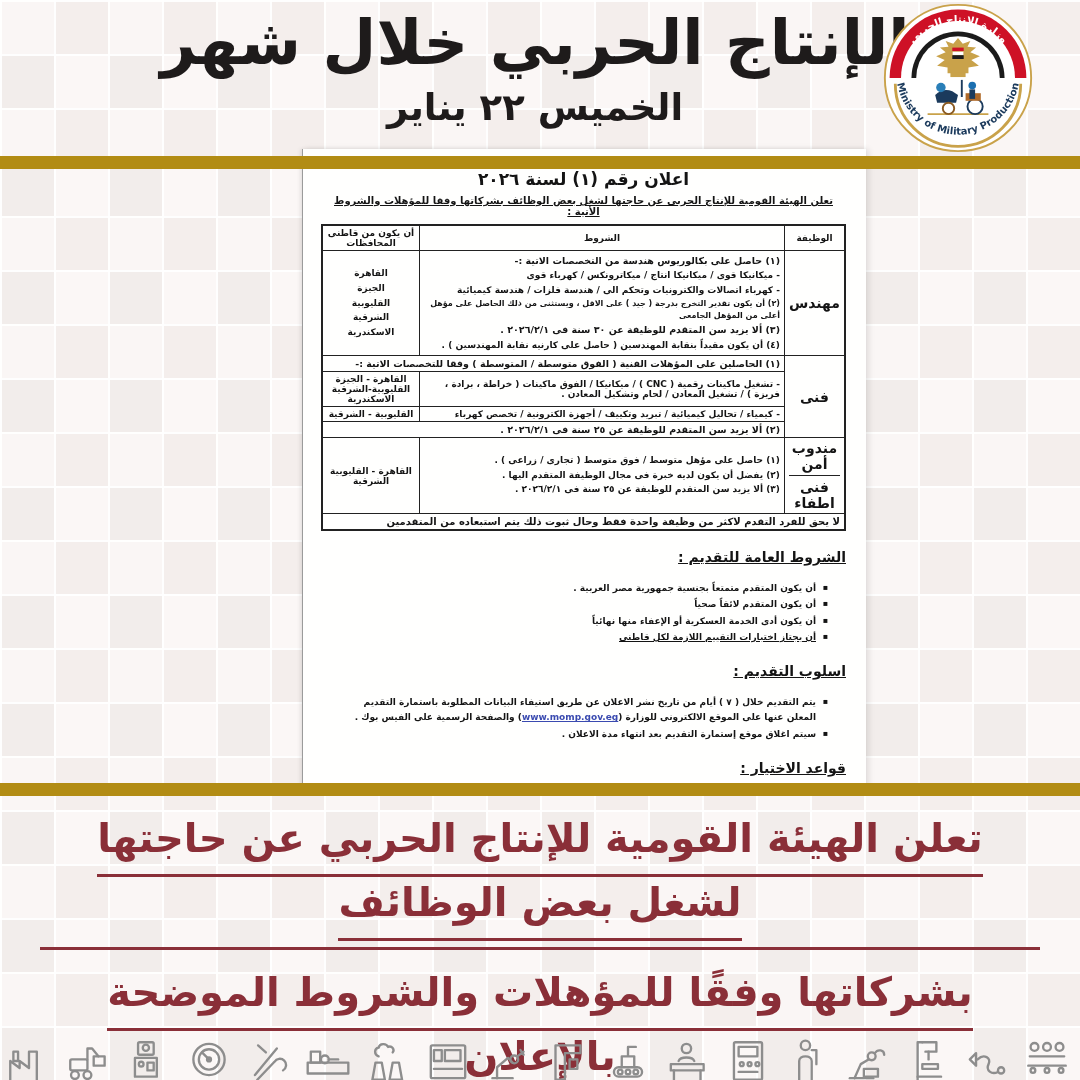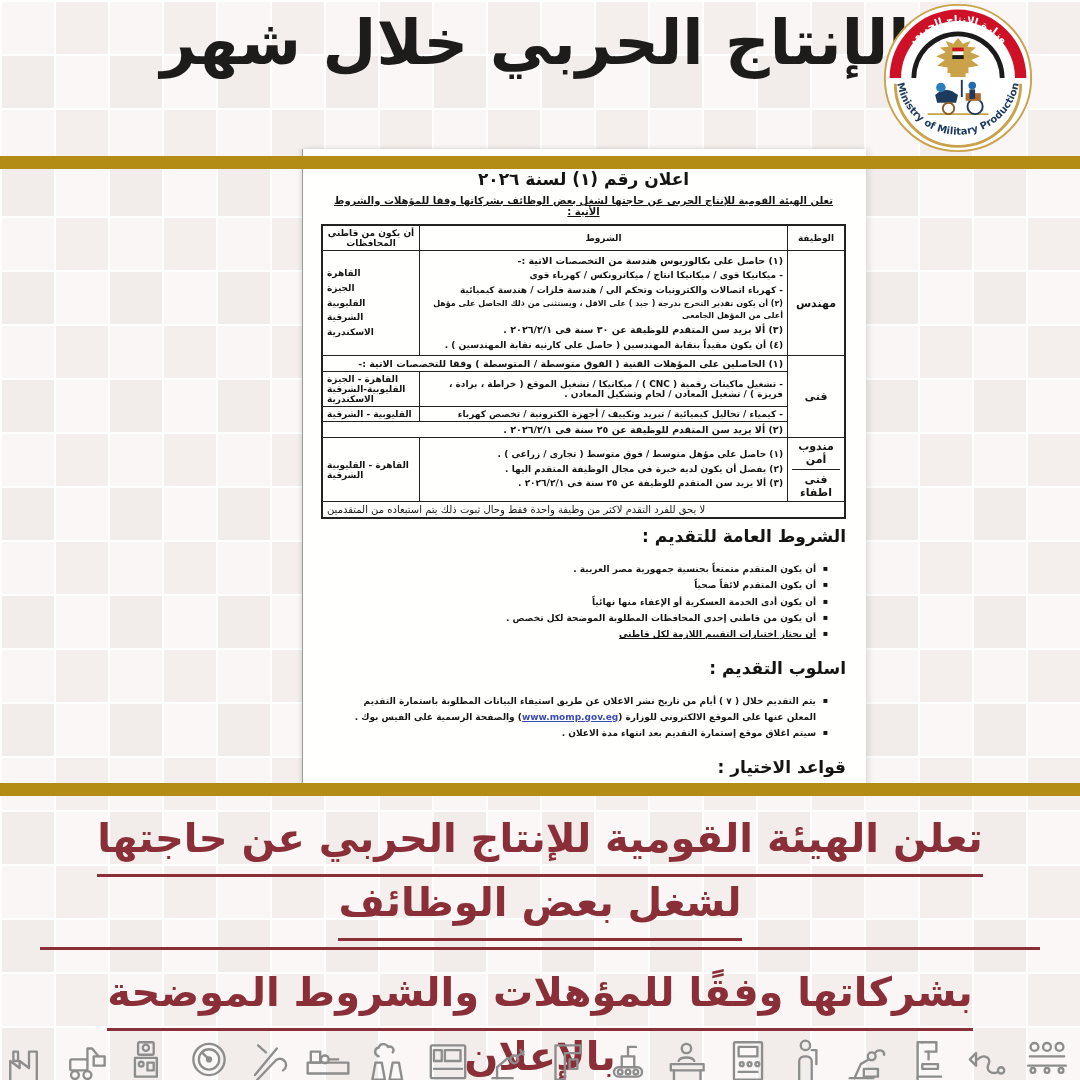--- a/index.html
+++ b/index.html
@@ -26,29 +26,29 @@
   .doc{position:absolute;left:302px;top:149px;width:564px;height:641px;background:#fffffe;
        z-index:4;border-left:1px solid #9b9b9b;box-shadow:3px 0 6px rgba(0,0,0,.10), -2px 0 4px rgba(0,0,0,.08);
        direction:rtl;color:#141414;font-weight:700;overflow:hidden;
        padding:14px 20px 6px 18px;box-sizing:border-box;}
   .doc-title{text-align:center;font-size:17px;font-weight:900;margin:6px 0 6px;}
   .doc-sub{text-align:center;font-size:10px;text-decoration:underline;margin-bottom:7px;}
   table.jobs{width:100%;border-collapse:collapse;border:2px solid #222;font-size:9px;}
   table.jobs td,table.jobs th{border:1px solid #222;padding:2px 4px;vertical-align:middle;}
   th.h{font-size:9px;text-align:center;padding:4px 2px;}
   .col-job{width:48px;text-align:center;margin-left:16px;}
-  .col-gov{width:88px;text-align:left;}
+  .col-gov{width:88px;text-align:center;}
   .cond div{margin:1px 0;line-height:1.5;}
   .cond .num{font-size:9.5px;}
   .govlist div{line-height:1.65;}
-  .jobcell{font-size:11px;text-align:center;}
+  .jobcell{font-size:14px;text-align:center;}
   .job2{border-top:1px solid #222;margin-top:3px;padding-top:3px;}
   .span-row{font-size:9.5px;padding:3px 4px;}
-  .notice{text-align:left;font-size:10px;font-weight:400;padding:4px 2px;}
-  .sec-h{font-size:17px;font-weight:900;margin:7px 0 3px;}
+  .notice{text-align:right;font-size:10px;font-weight:700;padding:4px 2px;}
+  .sec-h{font-size:14px;font-weight:900;text-decoration:underline;margin:18px 0 3px;}
   ul.blist{list-style:none;margin:16px;padding:0 14px 0 0;}
   ul.blist li{position:relative;font-size:9px;line-height:1.7;margin-bottom:1px;}
   ul.blist li::before{content:"▪";position:absolute;right:-12px;top:0;font-size:8px;}
   .u{text-decoration:underline;}
   .link{color:var(--link,#3a4ab0);text-decoration:underline;direction:ltr;unicode-bidi:embed;}
   
   .headline{position:absolute;top:806px;left:40px;width:1000px;text-align:center;direction:rtl;
             color:var(--maroon,#8a2f38);font-size:40px;font-weight:900;line-height:1.6;}
   .headline span{display:inline;border-bottom:3px solid var(--maroon,#8a2f38);padding-bottom:13px;}
   .headline .l{display:block;margin-bottom:10px;}
@@ -58,20 +58,21 @@
   .footer .ic{width:54px;height:58px;flex:0 0 auto;margin-top:3px;}
   .footer svg{width:50px;height:56px;stroke:#8d8d8d;fill:none;stroke-width:3;stroke-linejoin:round;stroke-linecap:round;}
 </style>
 </head>
 <body>
 
 <div id="canvas">
 
   <div class="header">
     <div class="title">الإنتاج الحربي خلال شهر</div>
+    <div class="date">الخميس ٢٢ يناير</div>
   </div>
 
   <div class="logo">
     <svg viewBox="0 0 160 160">
       <circle cx="80" cy="80" r="77" fill="#ffffff" stroke="#c9a24a" stroke-width="2"></circle>
       <path d="M8 80 A72 72 0 0 1 152 80 Z" fill="#ce1126"></path>
       <path d="M20 80 A60 60 0 0 1 140 80 Z" fill="#ffffff"></path>
       <path d="M31 80 A49 49 0 0 1 129 80 Z" fill="#1b1b1b"></path>
       <circle cx="80" cy="80" r="44" fill="#ffffff"></circle>
       <path id="arcTop" d="M18 84 A62 62 0 0 1 142 84" fill="none"></path>
@@ -136,21 +137,21 @@
           <div>القليوبية</div>
           <div>الشرقية</div>
           <div>الاسكندرية</div>
         </td>
       </tr>
       <tr>
         <td class="jobcell" rowspan="4">فنى</td>
         <td class="span-row" colspan="2">(١) الحاصلين على المؤهلات الفنية ( الفوق متوسطة / المتوسطة ) وفقا للتخصصات الاتية :-</td>
       </tr>
       <tr>
-        <td class="cond">- تشغيل ماكينات رقمية ( CNC ) / ميكانيكا / تشغيل الموقع ( خراطة ، برادة ، فريزة ) / تشغيل المعادن / لحام وتشكيل المعادن .</td>
+        <td class="cond">- تشغيل ماكينات رقمية ( CNC ) / ميكانيكا / الفوق ماكينات ( خراطة ، برادة ، فريزة ) / تشغيل المعادن / لحام وتشكيل المعادن .</td>
         <td class="col-gov">القاهرة - الجيزة القليوبية-الشرقية الاسكندرية</td>
       </tr>
       <tr>
         <td class="cond">- كيمياء / تحاليل كيميائية / تبريد وتكييف / أجهزة الكترونية / تخصص كهرباء</td>
         <td class="col-gov">القليوبية - الشرقية</td>
       </tr>
       <tr>
         <td class="span-row" colspan="2">(٢) ألا يزيد سن المتقدم للوظيفة عن ٢٥ سنة فى ٢٠٢٦/٢/١ .</td>
       </tr>
       <tr>
@@ -169,21 +170,20 @@
         <td class="notice" colspan="3">لا يحق للفرد التقدم لاكثر من وظيفة واحدة فقط وحال ثبوت ذلك يتم استبعاده من المتقدمين</td>
       </tr>
     </tbody>
       </table>
 
     <div class="sec-h">الشروط العامة للتقديم :</div>
     <ul class="blist">
       <li>أن يكون المتقدم متمتعاً بجنسية جمهورية مصر العربية .</li>
       <li>أن يكون المتقدم لائقاً صحياً</li>
       <li>أن يكون أدى الخدمة العسكرية أو الإعفاء منها نهائياً</li>
-      <li>أن يكون من قاطنى إحدى المحافظات المطلوبة الموضحة لكل تخصص .</li>
       <li class="u">أن يجتاز اختبارات التقييم اللازمة لكل قاطنى</li>
     </ul>
 
     <div class="sec-h">اسلوب التقديم :</div>
     <ul class="blist">
       <li><span>يتم التقديم خلال ( ٧ ) أيام من تاريخ نشر الاعلان عن طريق استيفاء البيانات المطلوبة باستمارة التقديم المعلن عنها على الموقع الالكترونى للوزارة (</span><span class="link">www.momp.gov.eg</span><span>) والصفحة الرسمية على الفيس بوك .</span></li>
       <li>سيتم اغلاق موقع إستمارة التقديم بعد انتهاء مدة الاعلان .</li>
     </ul>
 
     <div class="sec-h">قواعد الاختيار :</div>

